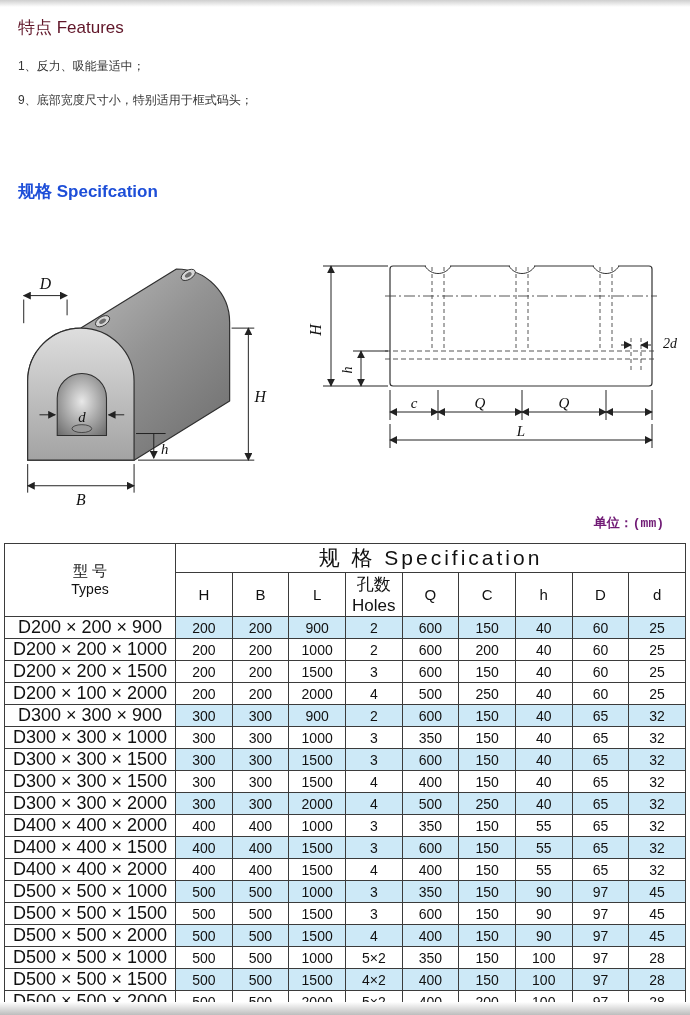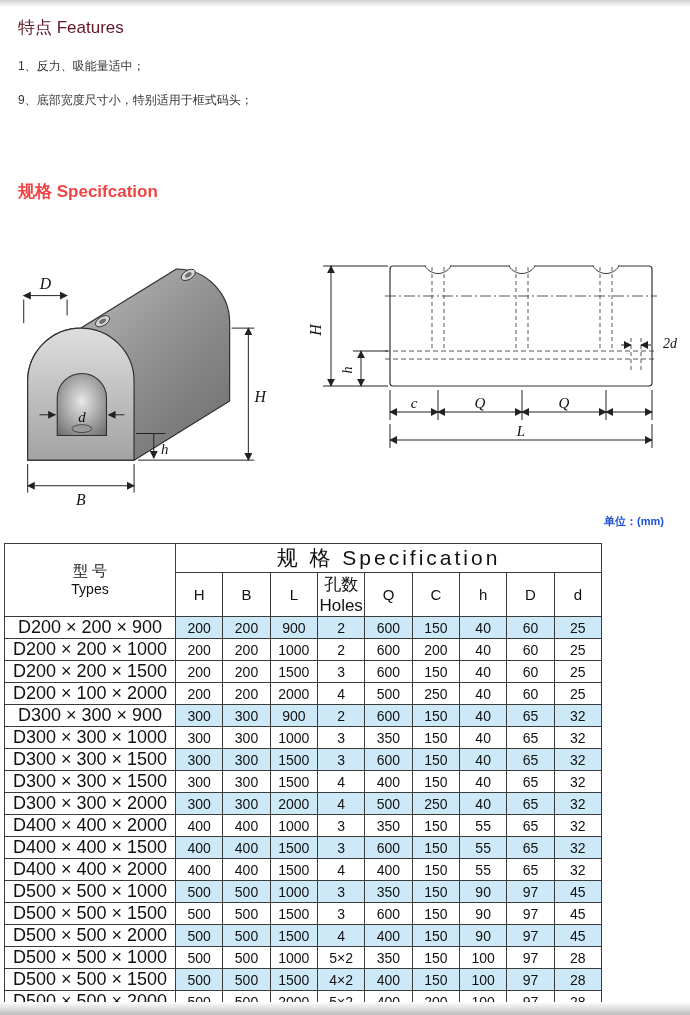--- a/index.html
+++ b/index.html
@@ -9,29 +9,29 @@
   .edge-top { position:absolute; top:0; left:0; right:0; height:7px;
               background:linear-gradient(#cfcfcf,#ffffff); }
   .edge-bottom { position:absolute; bottom:0; left:0; right:0; height:13px;
                  background:linear-gradient(#ffffff,#bdbdbd); }
 
   .features { position:absolute; top:16px; left:18px; width:650px; }
   .section-title { font-size:17px; font-weight:normal; color:#601528; }
   .feature-list { margin-top:10px; }
   .feature-line { font-size:12px; color:#353535; line-height:34px; white-space:nowrap; }
 
-  .spec-title { position:absolute; top:180px; left:18px; font-size:17px; font-weight:bold; color:#ef4444;text-align:center; }
+  .spec-title { position:absolute; top:180px; left:18px; font-size:17px; font-weight:bold; color:#1d4ed8;text-align:center; }
 
   .diag-left  { position:absolute; top:228px; left:6px; }
   .diag-right { position:absolute; top:250px; left:295px; }
   svg text { font-family:"Liberation Serif",serif; font-style:italic; fill:#101010; }
 
-  .unit-label { position:absolute; top:514px; right:26px; font-size:11px; font-weight:bold; color:#1d4ed8; }
-
-  .spec-table { position:absolute; top:543px; left:4px; width:598px;
+  .unit-label { position:absolute; top:514px; right:26px; font-size:13px; font-weight:bold; color:#701a75;font-family:Liberation Mono, monospace; }
+
+  .spec-table { position:absolute; top:543px; left:4px; width:682px;
                 border-collapse:collapse; table-layout:fixed; }
   .spec-table th, .spec-table td { border:1px solid #3b3b3b; text-align:center;
                 vertical-align:middle; padding:0; background:#fff; }
   .spec-table thead th { font-weight:normal; color:#111; }
   .th-type { font-size:15px; line-height:1.25; }
   .th-type .l2 { font-size:14px; }
   .th-spec { font-size:21px; letter-spacing:3px; height:27px; }
   .col-head { height:22px; font-size:15px; }
   .col-head.small { font-size:17px; letter-spacing:0; }
   .spec-table tbody td { height:22px; font-size:14px; color:#111; }

